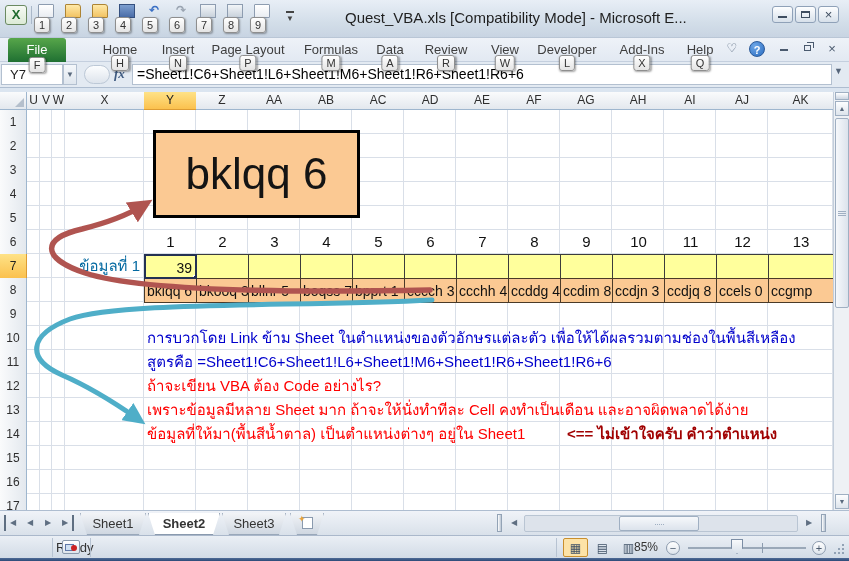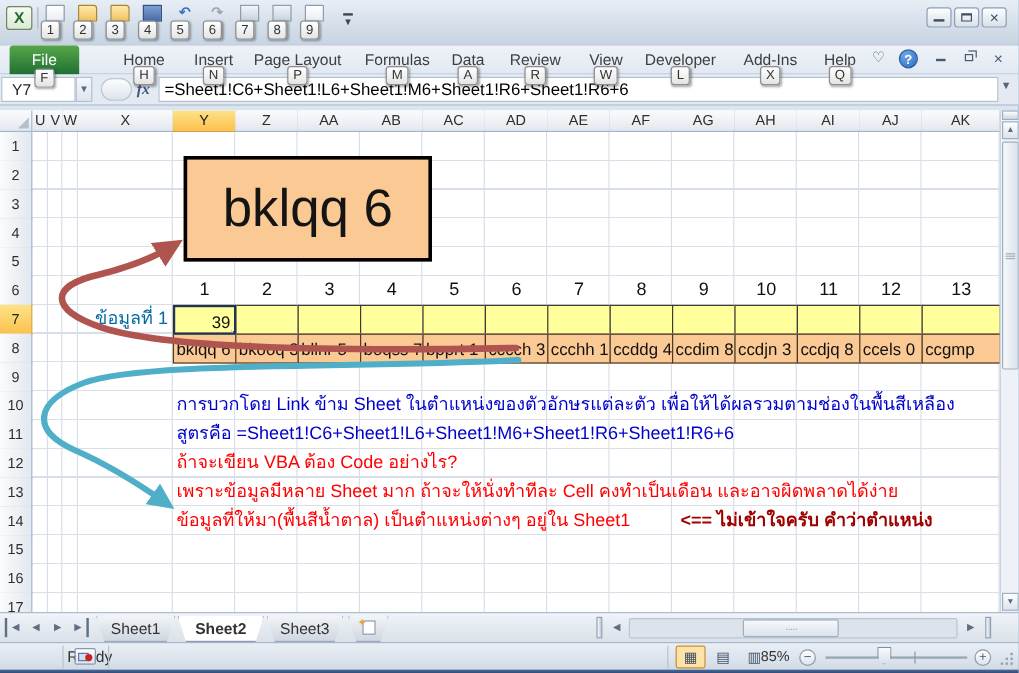--- a/index.html
+++ b/index.html
@@ -178,20 +178,21 @@
         <div class="qat-item" style="left: 223px;">
           <div class="qat-glyph g-print"></div>
           <div class="keytip">8</div>
         </div>
         <div class="qat-item" style="left: 250px;">
           <div class="qat-glyph g-page"></div>
           <div class="keytip">9</div>
         </div>
       </div>
     <div class="qat-drop"><span class="bar"></span>▼</div>
+    <div class="title-text">Quest_VBA.xls  [Compatibility Mode] -  Microsoft E...</div>
     <div class="winbtn wb-min">
         <i></i>
       </div>
     <div class="winbtn wb-max">
         <i></i>
       </div>
     <div class="winbtn wb-close">×</div>
   </div>
 
   <div class="tabstrip">
@@ -336,21 +337,21 @@
       <div class="cell ycell" style="left: 612px; width: 53px; top: 162px;"></div>
       <div class="cell ycell" style="left: 664px; width: 53px; top: 162px;"></div>
       <div class="cell ycell" style="left: 716px; width: 53px; top: 162px;"></div>
       <div class="cell ycell" style="left: 768px; width: 66px; top: 162px;"></div>
       <div class="cell ocell" style="left: 144px; width: 53px; top: 186px;">bklqq 6</div>
       <div class="cell ocell" style="left: 196px; width: 53px; top: 186px;">bkooq 3</div>
       <div class="cell ocell" style="left: 248px; width: 53px; top: 186px;">bllnr 5</div>
       <div class="cell ocell" style="left: 300px; width: 53px; top: 186px;">boqss 7</div>
       <div class="cell ocell" style="left: 352px; width: 53px; top: 186px;">bpprt 1</div>
       <div class="cell ocell" style="left: 404px; width: 53px; top: 186px;">cccch 3</div>
-      <div class="cell ocell" style="left: 456px; width: 53px; top: 186px;">ccchh 1</div>
+      <div class="cell ocell" style="left: 456px; width: 53px; top: 186px;">ccchh 4</div>
       <div class="cell ocell" style="left: 508px; width: 53px; top: 186px;">ccddg 4</div>
       <div class="cell ocell" style="left: 560px; width: 53px; top: 186px;">ccdim 8</div>
       <div class="cell ocell" style="left: 612px; width: 53px; top: 186px;">ccdjn 3</div>
       <div class="cell ocell" style="left: 664px; width: 53px; top: 186px;">ccdjq 8</div>
       <div class="cell ocell" style="left: 716px; width: 53px; top: 186px;">ccels 0</div>
       <div class="cell ocell" style="left: 768px; width: 66px; top: 186px;">ccgmp</div>
     </div>
 
   <div class="vscroll">
     <div class="vs-split"></div>

